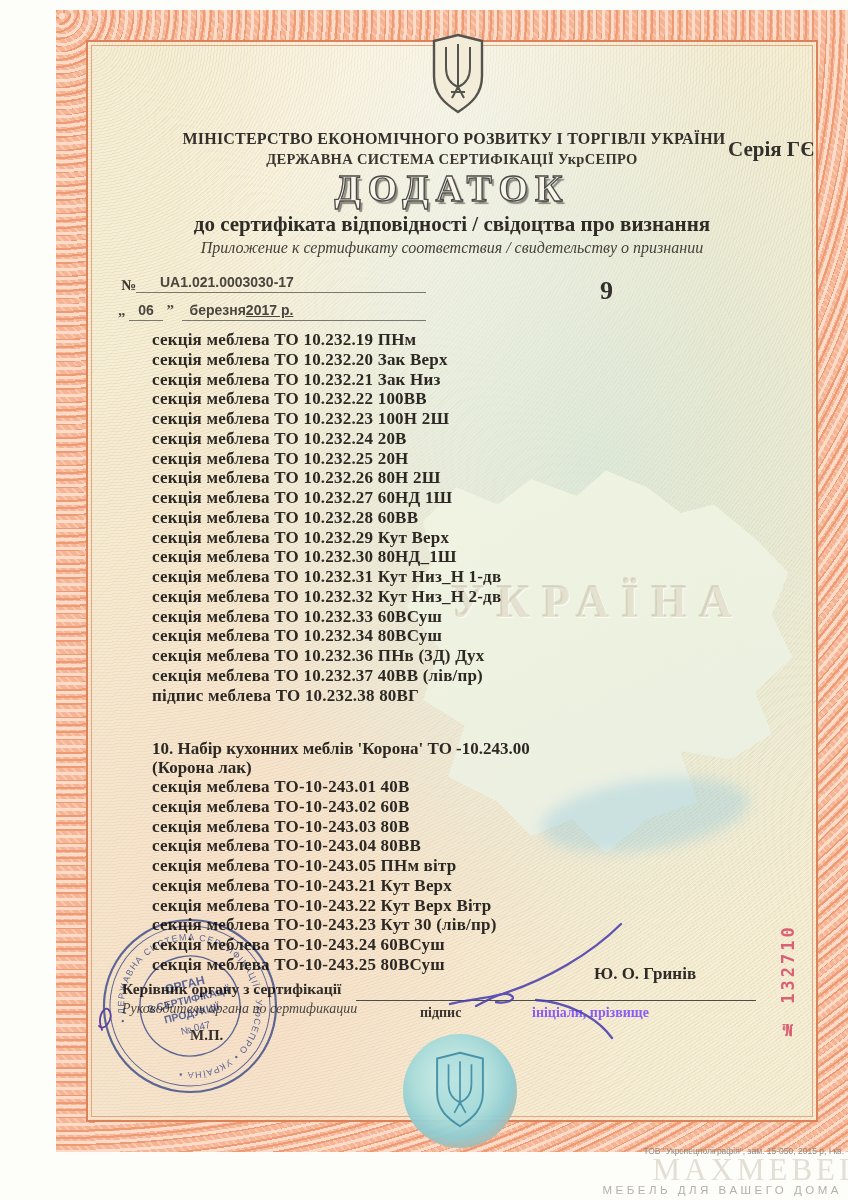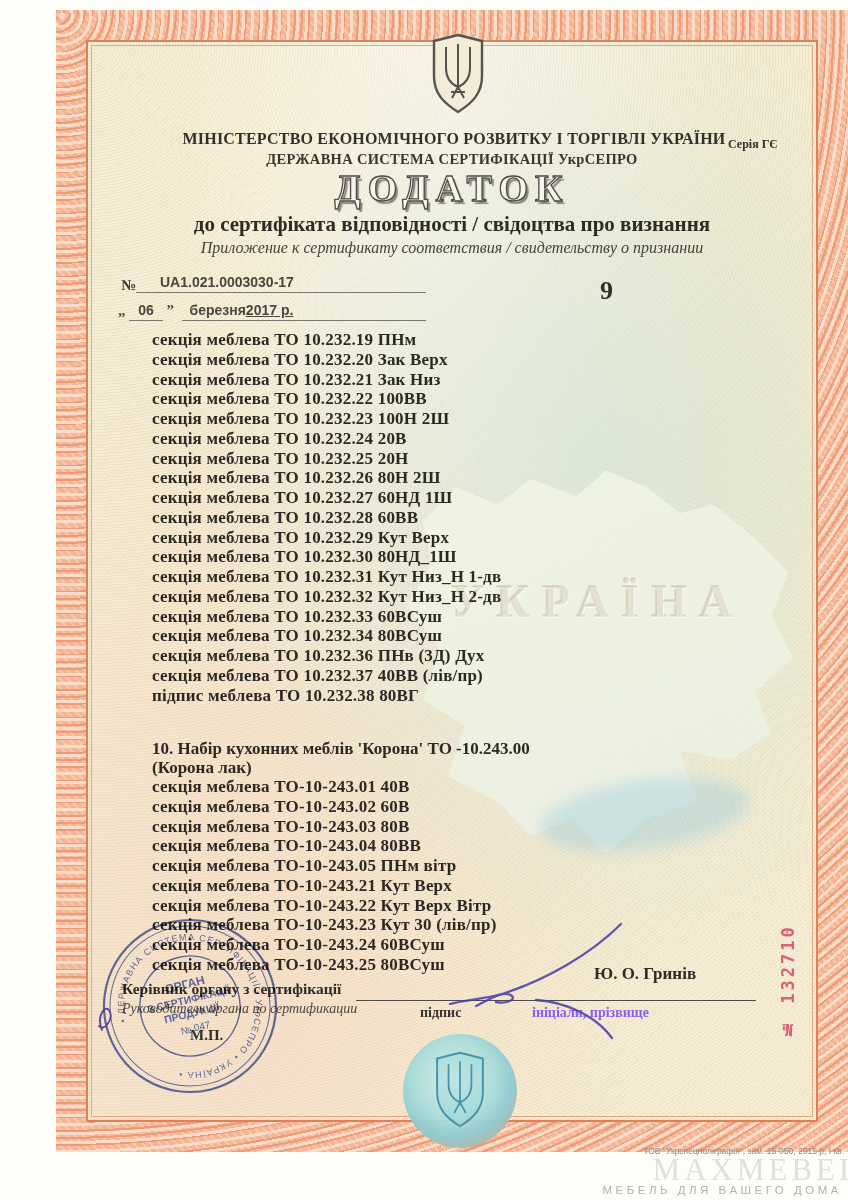--- a/index.html
+++ b/index.html
@@ -47,21 +47,21 @@
     text-shadow:1px 1px 0 rgba(255,255,255,.8),-1px -1px 0 rgba(175,165,135,.35);
   }
   .sea{
     position:absolute;left:540px;top:780px;width:210px;height:70px;border-radius:50%;
     background:rgba(140,198,222,.35);filter:blur(7px);transform:rotate(-8deg);
   }
   
   .abs{position:absolute;}
   .ministry1{left:56px;top:130px;width:796px;text-align:center;font-size:16px;font-weight:bold;color:#33302b;letter-spacing:.2px;}
   .ministry2{left:56px;top:151px;width:792px;text-align:center;font-size:14.5px;font-weight:bold;color:#3a362f;letter-spacing:.3px;}
-  .series{left:728px;top:137px;font-size:12px;font-weight:bold;color:#33302b;}
+  .series{left:728px;top:137px;font-size:21px;font-weight:bold;color:#33302b;}
   .doc-title{
     left:56px;top:166px;width:792px;text-align:center;
     font-size:38px;font-weight:bold;letter-spacing:7px;
     color:#f7f4ea;-webkit-text-stroke:1.3px #4c4a46;
     text-shadow:2.5px 2.5px 1px rgba(70,68,64,.6);
   }
   .sub-ua{left:56px;top:212px;width:792px;text-align:center;font-size:21px;font-weight:bold;color:#2f2b27;}
   .sub-ru{left:56px;top:239px;width:792px;text-align:center;font-size:16px;font-style:italic;color:#45413a;}
   
   .num-label{left:121px;top:277px;font-size:15px;font-weight:bold;color:#3a362f;}

